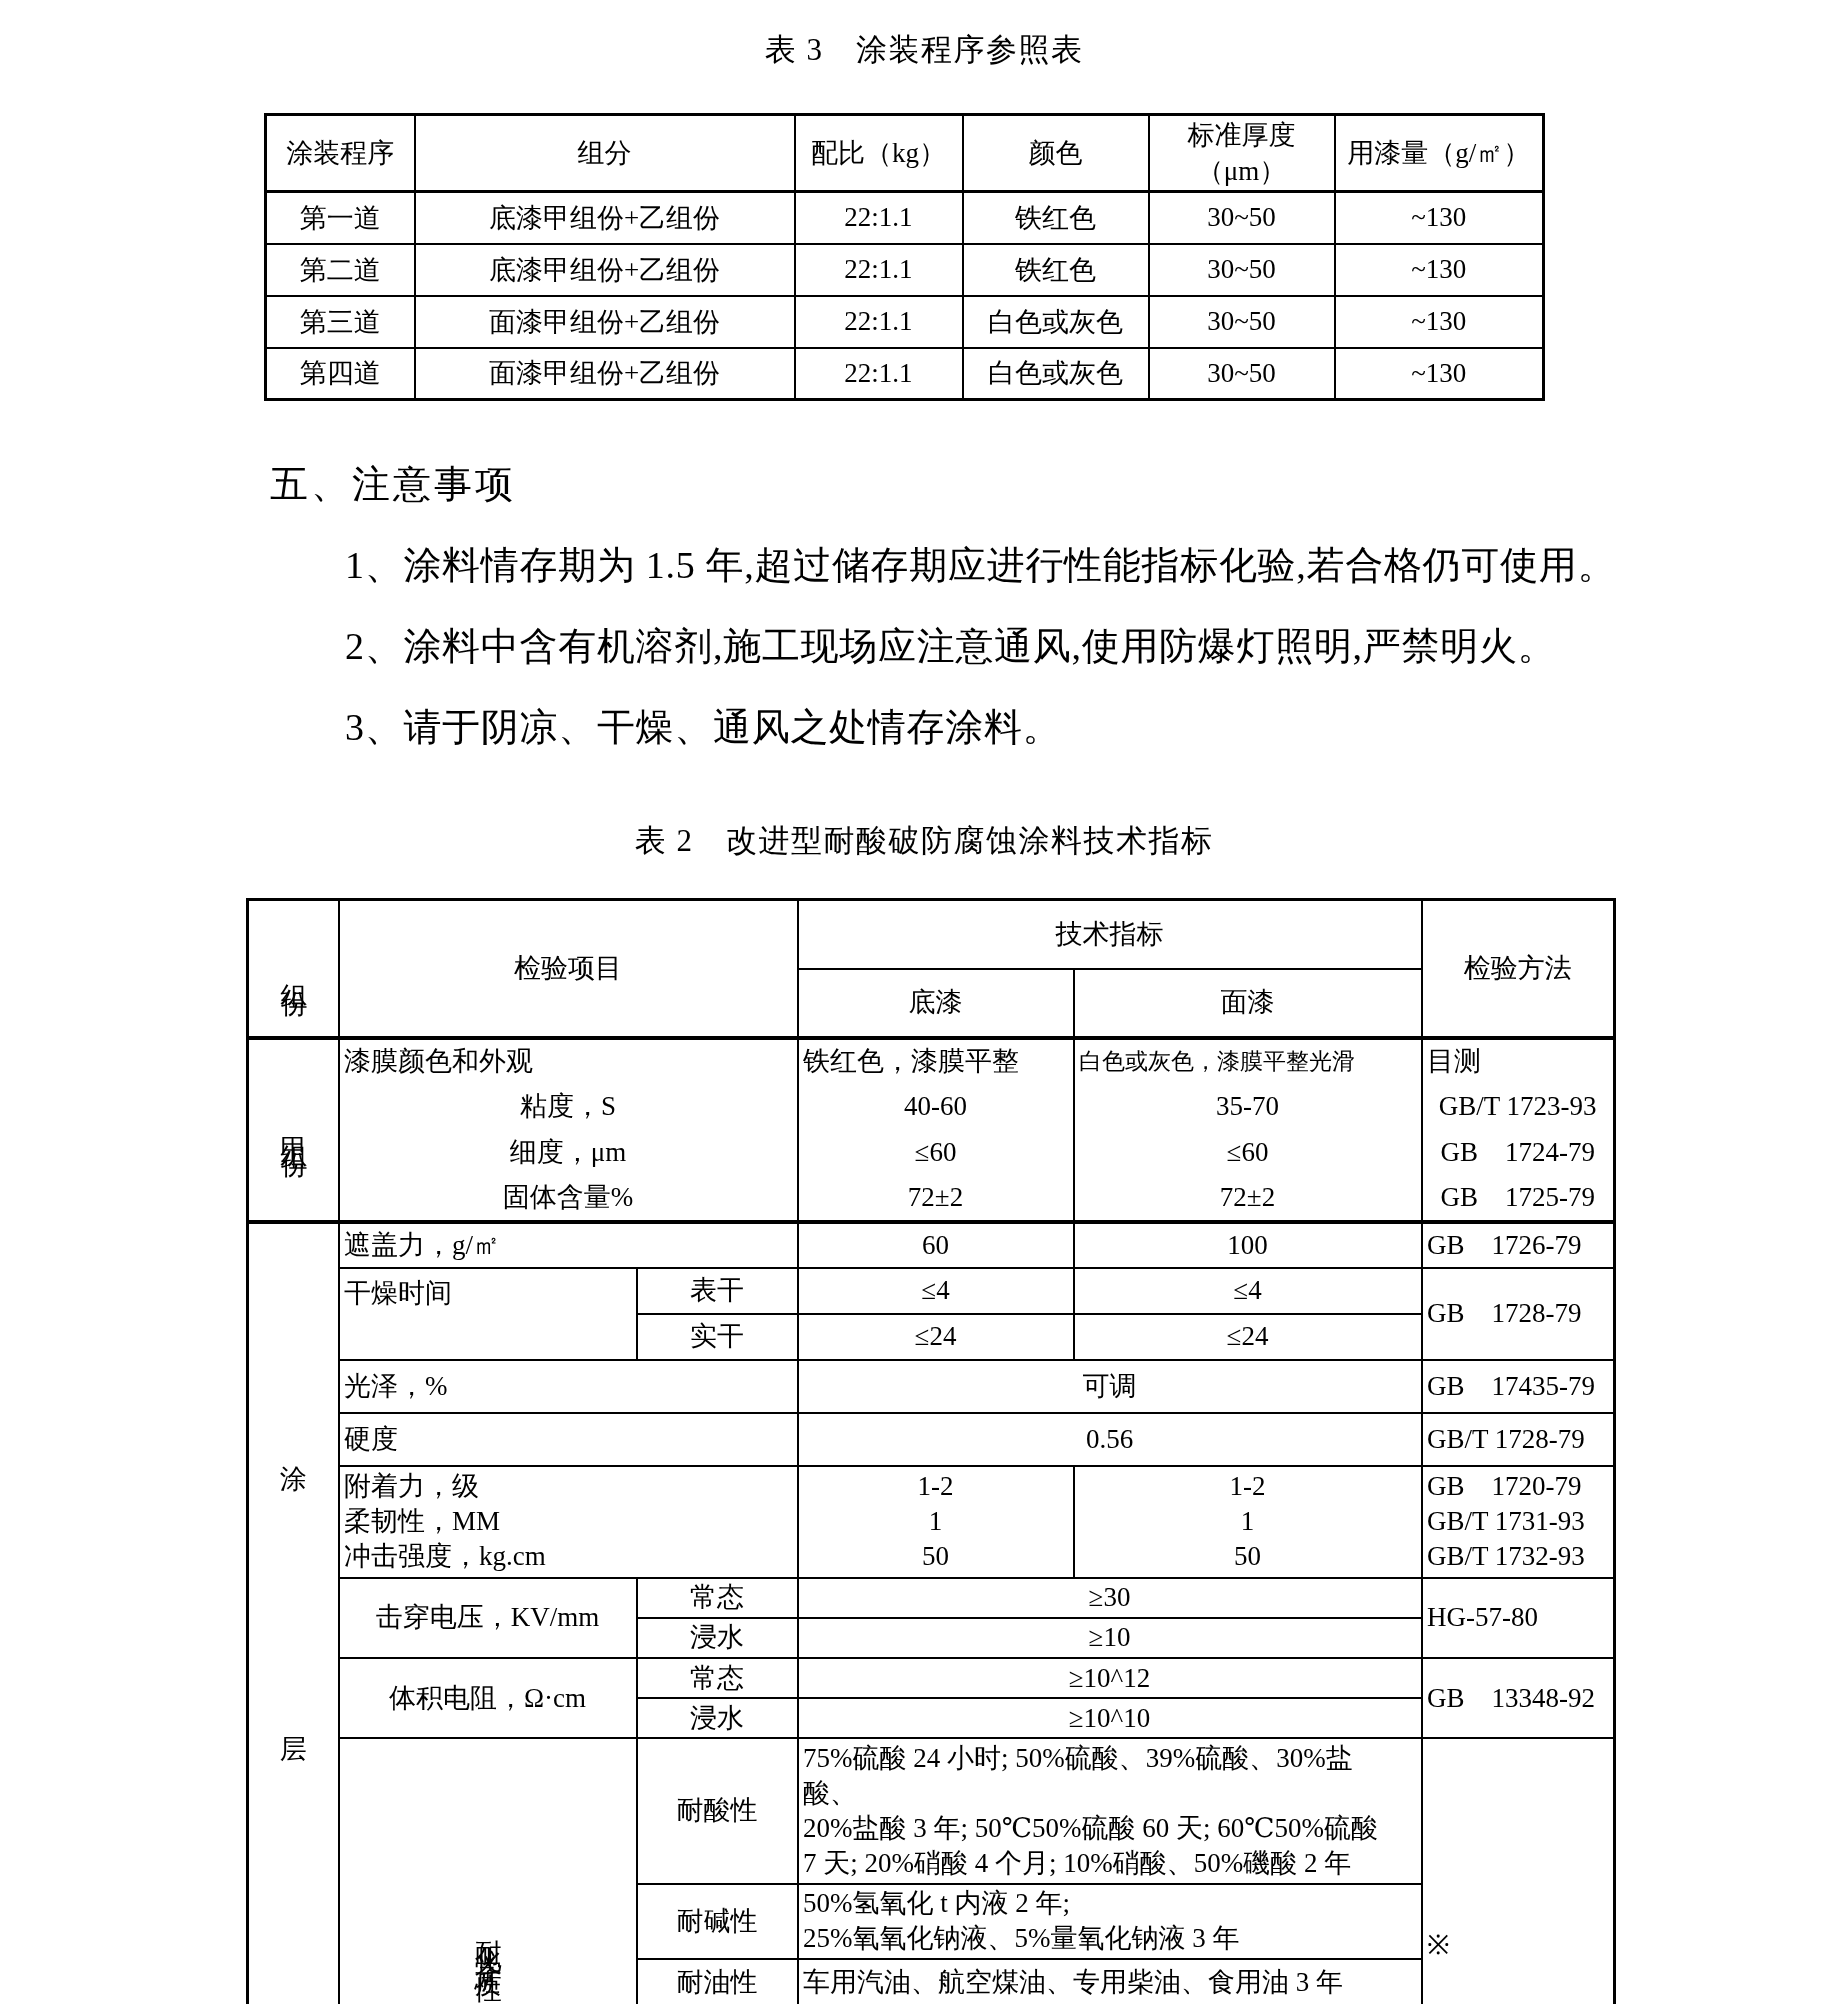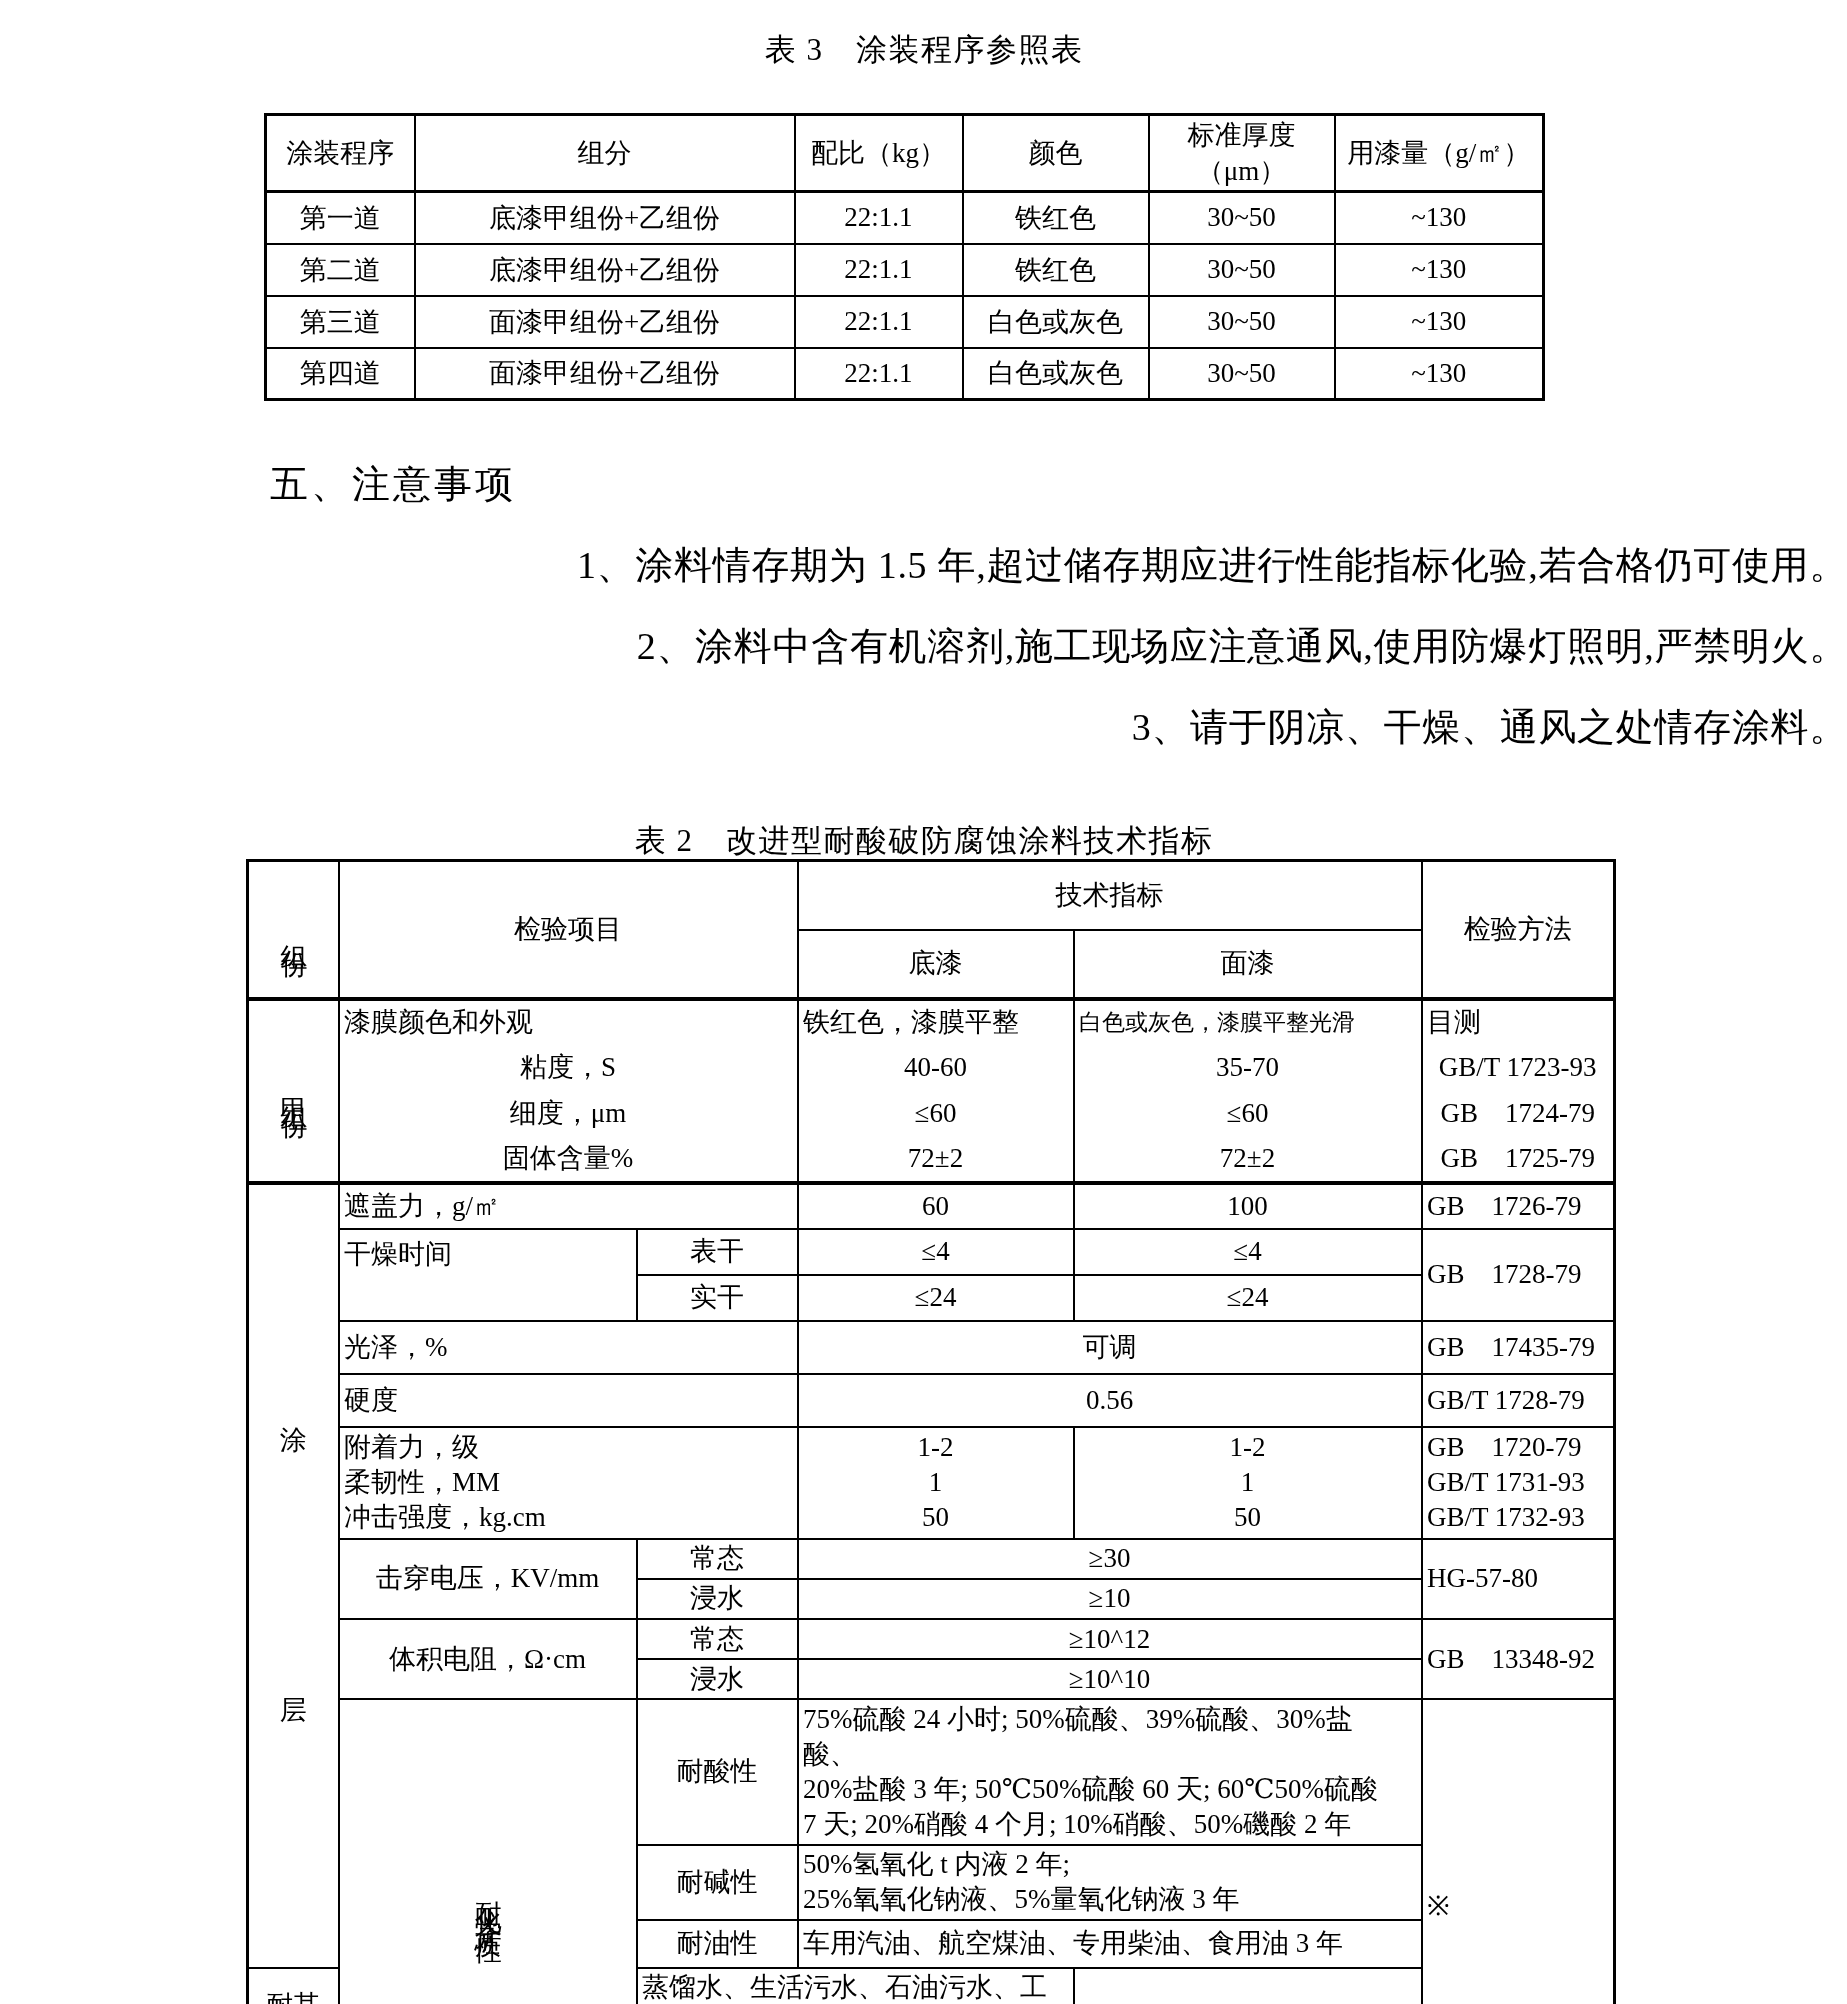--- a/index.html
+++ b/index.html
@@ -10,36 +10,36 @@
     -webkit-font-smoothing: antialiased;
   }
   .doc { width: 1848px; padding-top: 31px; }
 
   .doc-title {
     width: 1848px; text-align: center;
     font-size: 31px; line-height: 1.2; letter-spacing: 1.5px;
     white-space: pre;
   }
   #t3-title { margin-bottom: 45px; }
-  #t2-title { margin-top: 69px; }
+  #t2-title { margin-top: 69px; margin-bottom: 39px; }
 
   table { border-collapse: collapse; table-layout: fixed; }
   td, th { font-weight: normal; overflow: hidden; }
 
   
   #table3 { margin-left: 264px; width: 1278px; border: 3px solid #000; }
   #table3 td, #table3 th { border: 2.2px solid #000; text-align: center; vertical-align: middle; font-size: 27px; }
   #table3 tr { height: 52px; }
   #table3 tr.hdr { height: 55px; }
   #table3 tr.hdr th { border-bottom-width: 3px; }
 
   
   .notes { margin: 58px 0 0 270px; font-size: 38px; }
   .notes .note-heading { letter-spacing: 3px; }
-  .notes .note-item { margin: 30px 0 0 75px; letter-spacing: 0.7px; text-align: right; }
+  .notes .note-item { margin: 30px 0 0 75px; letter-spacing: 0.7px; }
 
   
   #table2 { margin-left: 246px; width: 1367px; border: 3px solid #000; }
   #table2 td, #table2 th {
     border: 2.2px solid #000; font-size: 27px; vertical-align: middle;
     text-align: center; padding: 1.5px 4.5px; line-height: 1.3;
   }
   #table2 .left { text-align: left; }
   #table2 .pre { white-space: pre-line; }
   #table2 .thick-b { border-bottom-width: 4.5px; }

